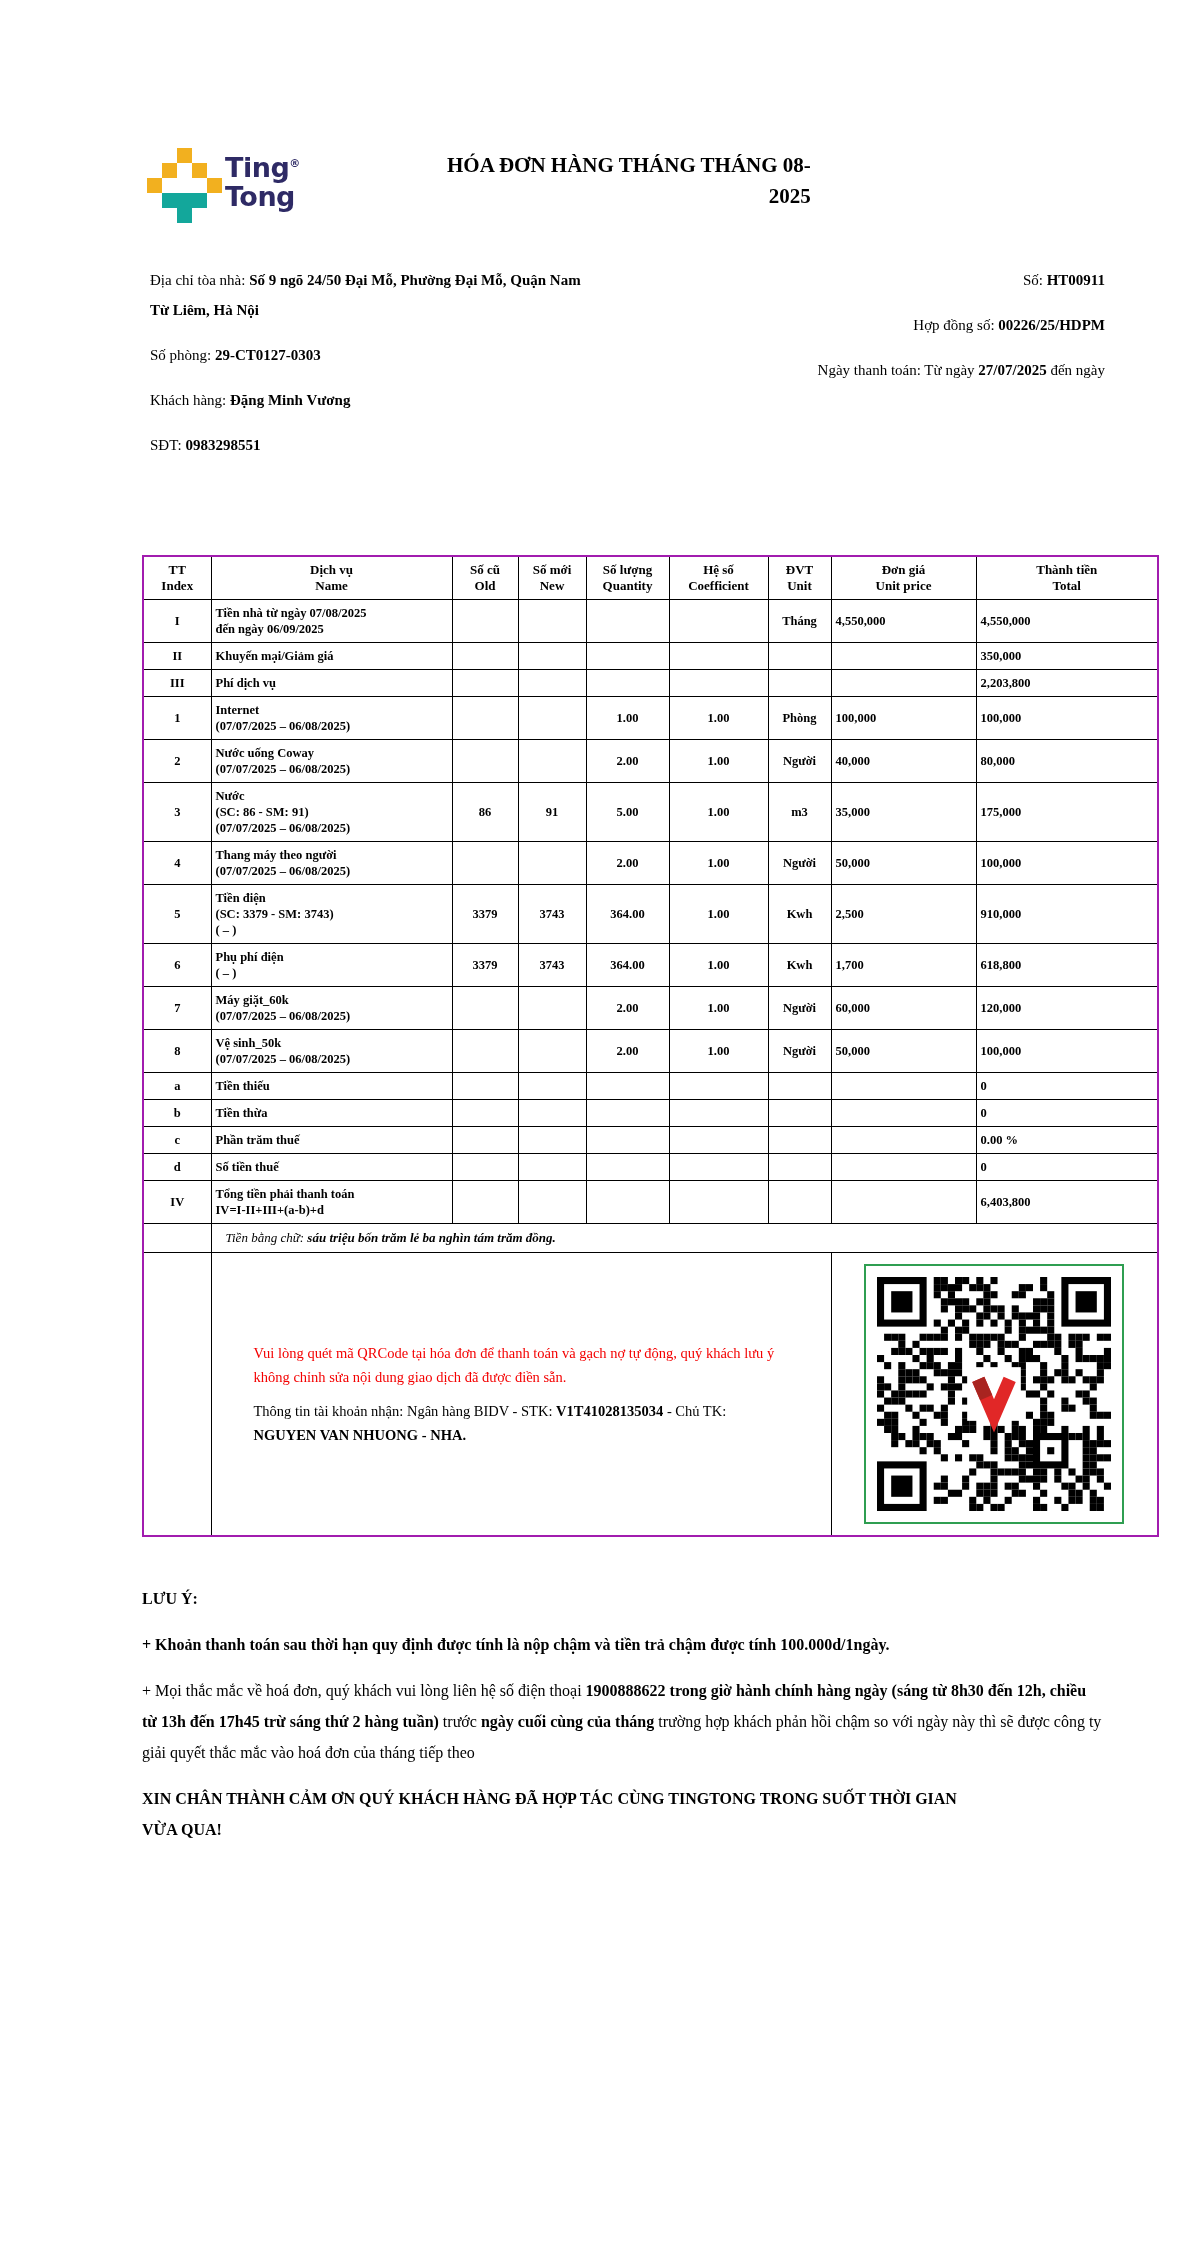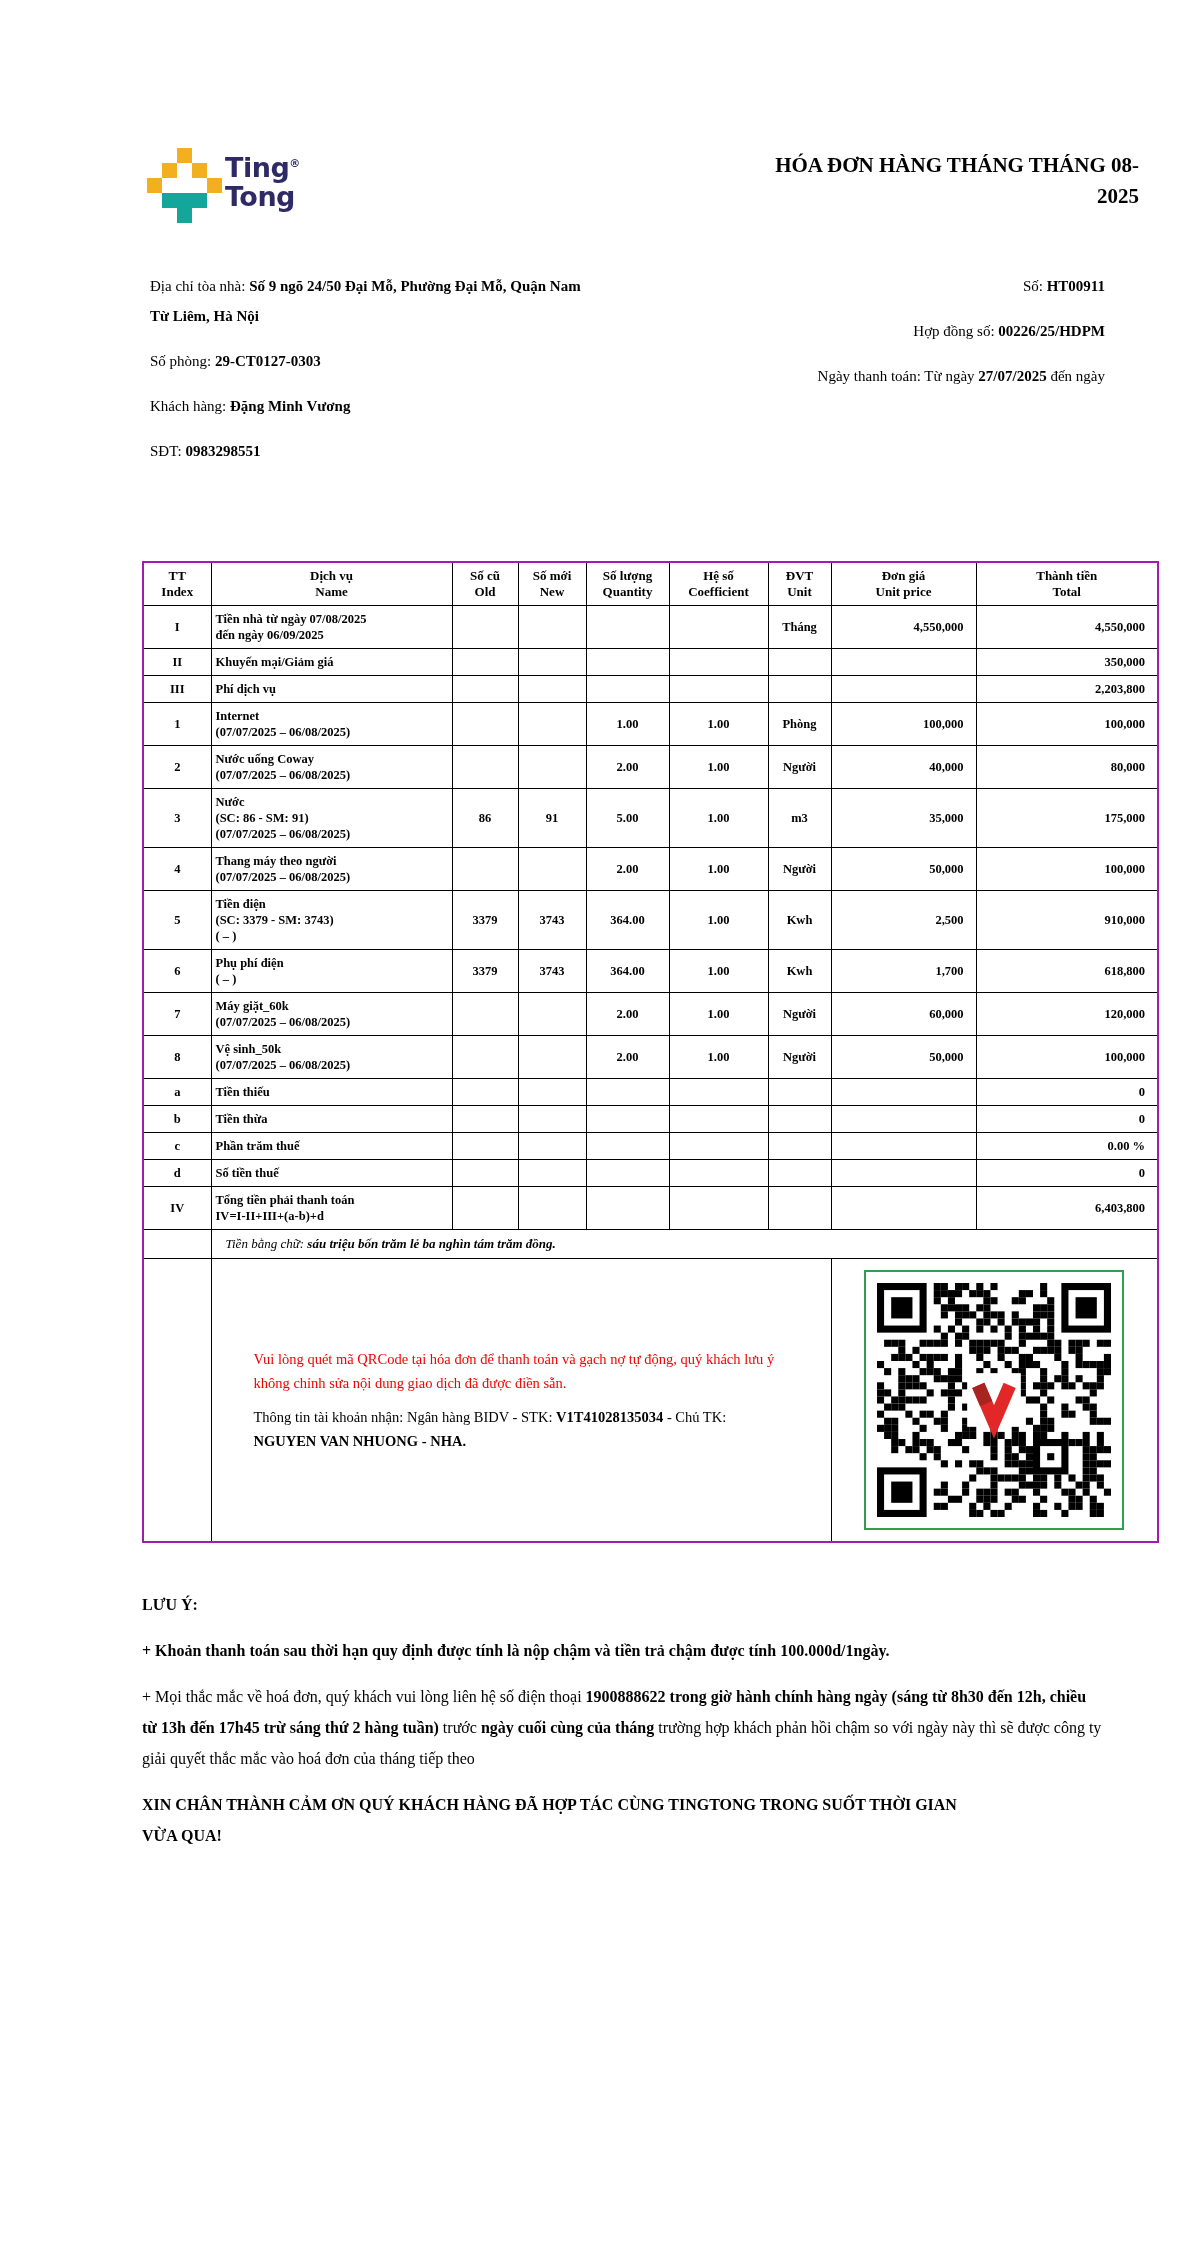--- a/index.html
+++ b/index.html
@@ -4,43 +4,43 @@
 <style>
   :root{
     --qr-green:#2f9e51; --note-red:#f40000; --logo-yellow:#f2b01f;
     --logo-teal:#13a79b; --logo-navy:#2e2a65; --v-red:#e12727; --v-dark:#a82420;
   }
   *{box-sizing:border-box;margin:0;padding:0}
   body{background:#fff}
   .page{position:relative;width:1200px;height:2259px;background:#fff;color:#000;
         font-family:"Liberation Serif","DejaVu Serif",serif;overflow:hidden}
   
-  .hdr{display:flex;justify-content:space-between;align-items:flex-start;padding:148px 61px 0 147px}
+  .hdr{display:flex;align-items:flex-start;padding:148px 61px 0 147px}
   .logo{position:relative;width:300px;height:95px}
   .logo-mark{position:absolute;left:0;top:0;width:75px;height:90px}
   .blk{position:absolute;width:15px;height:15px}
   .blk.y{background:var(--logo-yellow)}
   .blk.t{background:var(--logo-teal)}
   .blk.wide{width:45px}
   .logo-text{position:absolute;left:78px;top:1px;font-family:"DejaVu Sans","Liberation Sans",sans-serif;
              font-weight:bold;font-size:27px;line-height:29px;color:var(--logo-navy);letter-spacing:-.5px}
   .logo-text sup{font-size:11px;vertical-align:super}
   .title{margin-top:2px;text-align:right;font-weight:bold;font-size:21px;line-height:31px;max-width:560px}
   
-  .info{display:flex;justify-content:flex-start;margin-top:28px;padding:0 95px 0 150px}
+  .info{display:flex;justify-content:flex-start;margin-top:22px;padding:0 95px 0 150px}
   .info-left{width:458px}
   .info-right{width:520px;text-align:right}
   .info p{font-size:15px;line-height:30px;margin-bottom:15px}
   
   table{margin:80px 8px 0 142px;width:1015px;border-collapse:collapse;table-layout:fixed;border:2px solid #a21caf}
   th,td{border:1.5px solid #000;font-weight:bold;font-size:12.5px;line-height:16px;
         padding:5px 4px;vertical-align:middle;overflow:hidden}
   th{font-size:13px;text-align:center}
   td.c{text-align:center}
-  td.r{text-align:right;padding-right:12px}
+  td.r{padding-right:12px}
   td.name{text-align:left;padding-left:4px}
   tr.words-row td{font-weight:normal;font-style:italic;font-size:13px;text-align:left;padding:6px 4px 6px 14px}
   tr.words-row b{font-weight:bold}
   tr.qr-row td{height:283px}
   td.qrtext{font-weight:normal;text-align:left;vertical-align:middle;padding:10px 42px}
   td.qrtext p{font-size:14.5px;line-height:24px;margin:10px 0}
   td.qrtext p.rednote{color:var(--note-red)}
   td.qrtext b{font-weight:bold}
   td.qrcell{text-align:center;vertical-align:middle;padding:0}
   .qrbox{display:inline-block;border:2.5px solid var(--qr-green);background:#fff;padding:11px;line-height:0}

